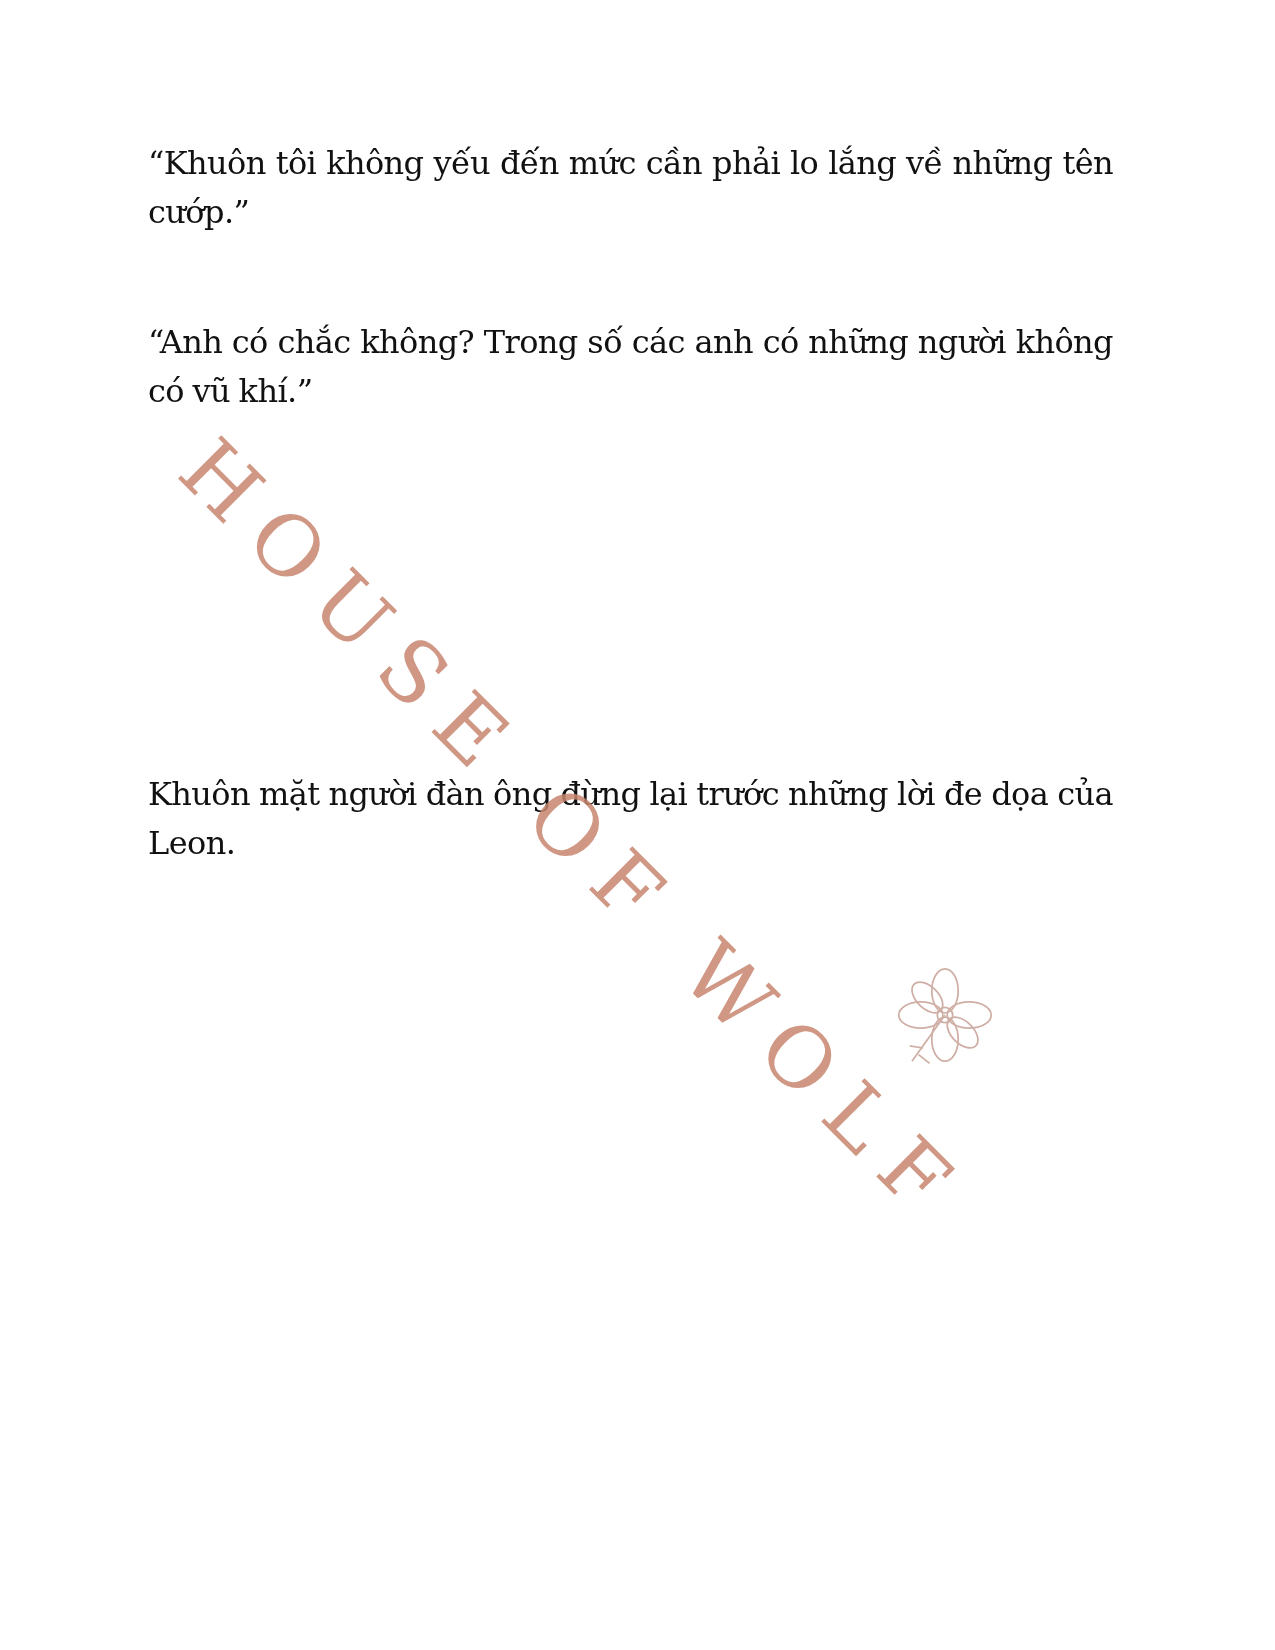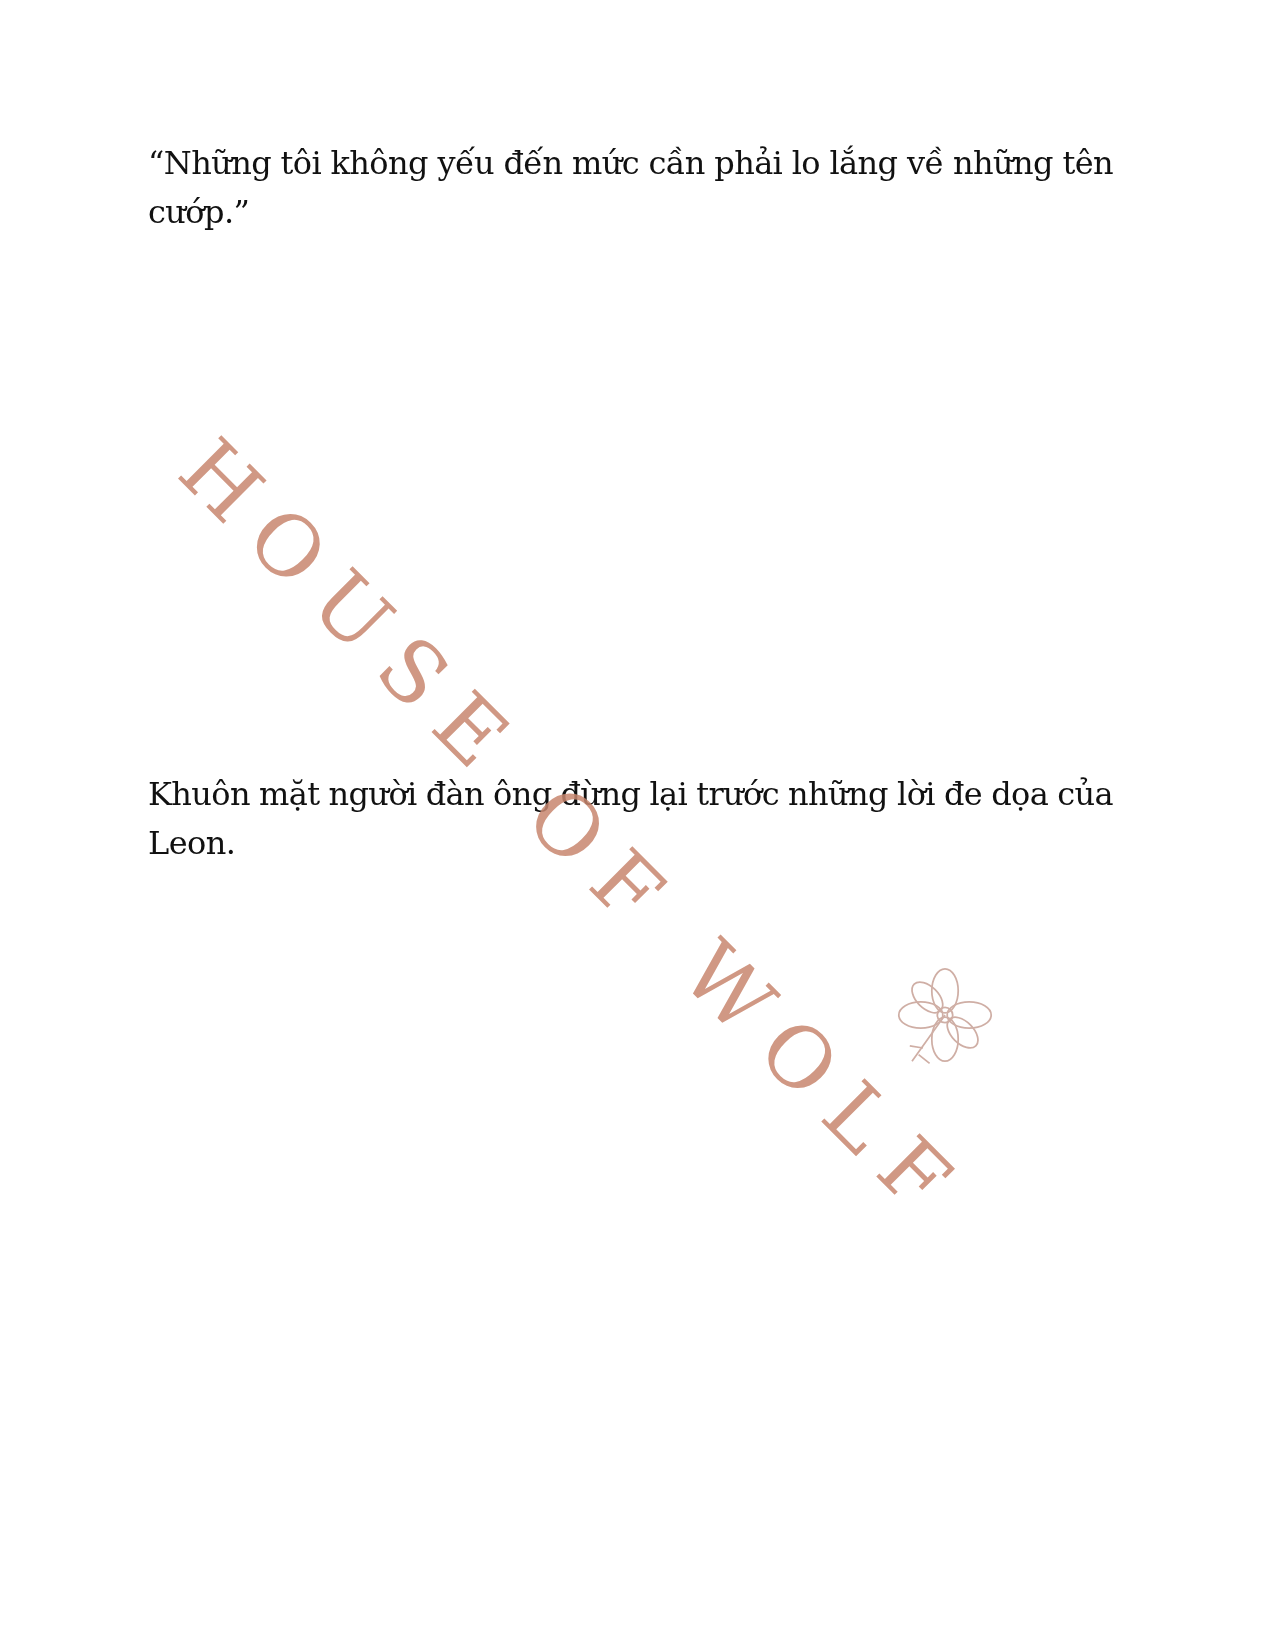--- a/index.html
+++ b/index.html
@@ -65,21 +65,22 @@
     z-index: 2;
     opacity: 0.6;
     pointer-events: none;
   }
 </style>
 </head>
 <body>
 
 <div class="page">
 
-  <p class="body-text para-1">“Những tôi không yếu đến mức cần phải lo lắng về những tên cướp.”</p>
+  <p class="body-text para-1">“Khuôn tôi không yếu đến mức cần phải lo lắng về những tên cướp.”</p>
+  <p class="body-text para-2">“Anh có chắc không? Trong số các anh có những người không có vũ khí.”</p>
   <p class="body-text para-4">Khuôn mặt người đàn ông đừng lại trước những lời đe dọa của Leon.</p>
 
   <div class="watermark">HOUSE OF WOLF</div>
 
   <svg class="flower" viewBox="0 0 100 100">
     <g fill="none" stroke="#b07a6a" stroke-width="1.6">
       <ellipse cx="50" cy="28" rx="12" ry="20"></ellipse>
       <ellipse cx="50" cy="72" rx="12" ry="20"></ellipse>
       <ellipse cx="28" cy="50" rx="20" ry="12"></ellipse>
       <ellipse cx="72" cy="50" rx="20" ry="12"></ellipse>

